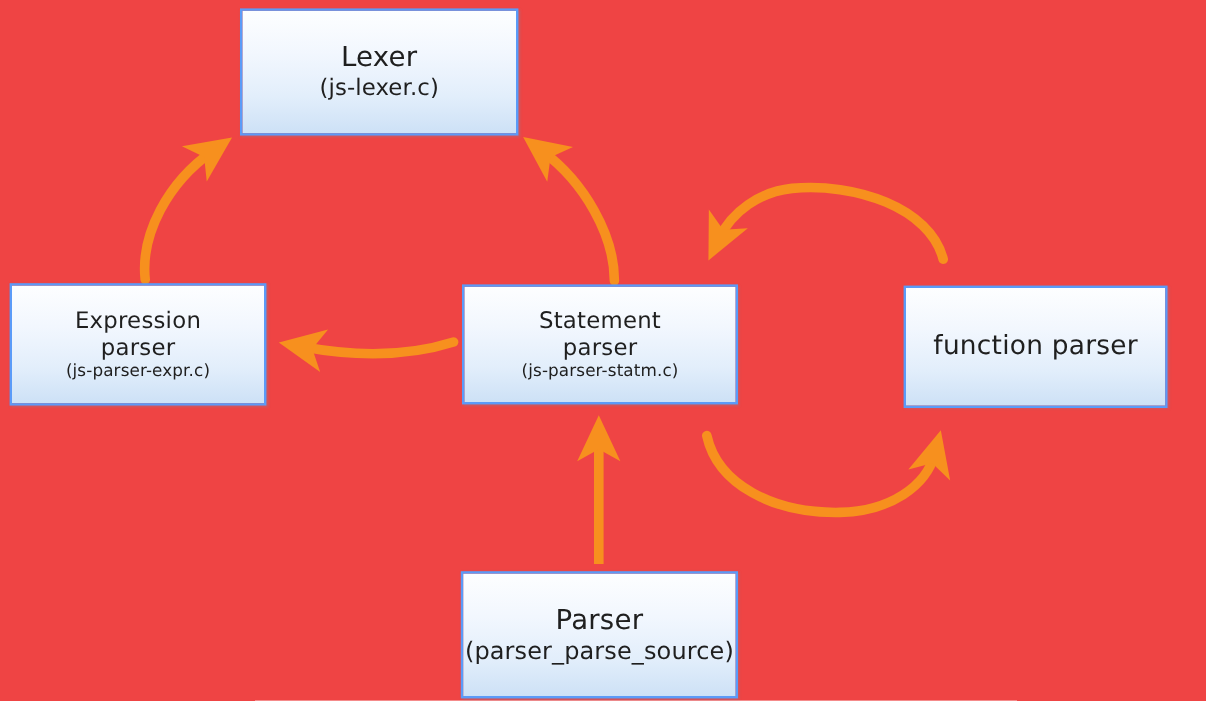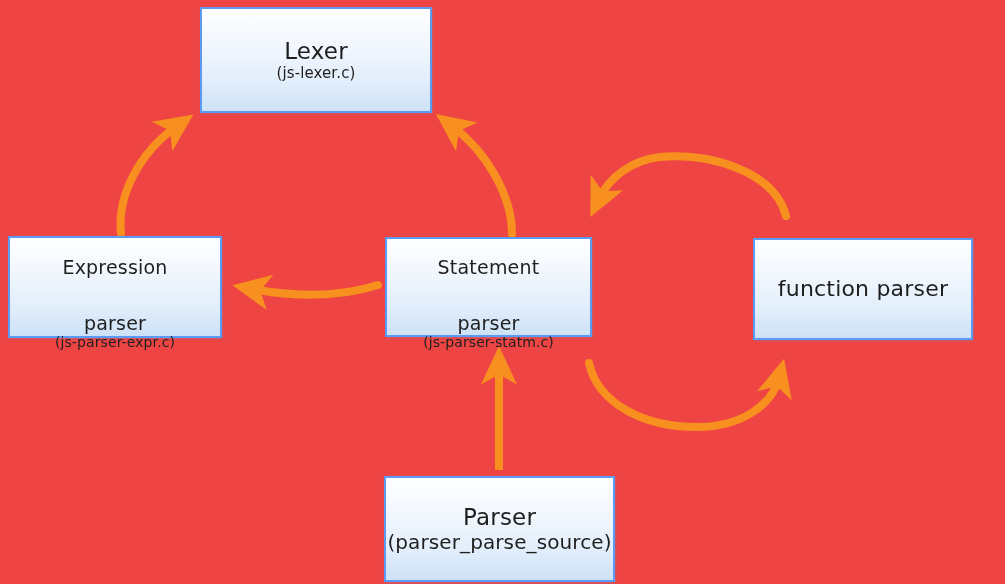--- a/index.html
+++ b/index.html
@@ -45,39 +45,38 @@
     letter-spacing: 0.2px;
     white-space: nowrap;
   }
   .node .subtitle {
     font-size: 17px;
     letter-spacing: 0.1px;
     white-space: nowrap;
   }
   .node.two-line .title {
     font-size: 19px;
-    margin-top: 33px;
   }
   .node.two-line .subtitle {
     font-size: 14px;
   }
 
   
   #node-lexer      { left: 200px; top: 7px;   width: 232px; height: 106px; }
   #node-expr       { left: 8px;   top: 236px; width: 214px; height: 102px; }
-  #node-statement  { left: 385px; top: 237px; width: 207px; height: 100px; }
+  #node-statement  { left: 385px; top: 237px; width: 230px; height: 100px; }
   #node-function   { left: 753px; top: 238px; width: 220px; height: 102px; }
   #node-parser     { left: 384px; top: 476px; width: 231px; height: 106px; }
 
   #node-function .title { font-size: 22px; }
   #node-function .subtitle { font-size: 17px; }
   #node-parser .title { font-size: 23px; }
   #node-parser .subtitle { font-size: 20px; }
   #node-lexer .title { font-size: 23px; }
-  #node-lexer .subtitle { font-size: 15px; }
+  #node-lexer .subtitle { font-size: 19px; }
 </style>
 </head>
 <body>
 
 <div id="canvas">
 
   <svg id="arrow-layer" viewBox="0 0 1005 584" xmlns="http://www.w3.org/2000/svg">
     <defs>
       <marker id="head" markerWidth="5.2" markerHeight="5.2" refX="2.5" refY="2.6" orient="auto" markerUnits="strokeWidth">
         <path d="M 0.2,0.35 L 5.0,2.6 L 0.2,4.85 L 1.45,2.6 Z" fill="#f7901e"></path>

